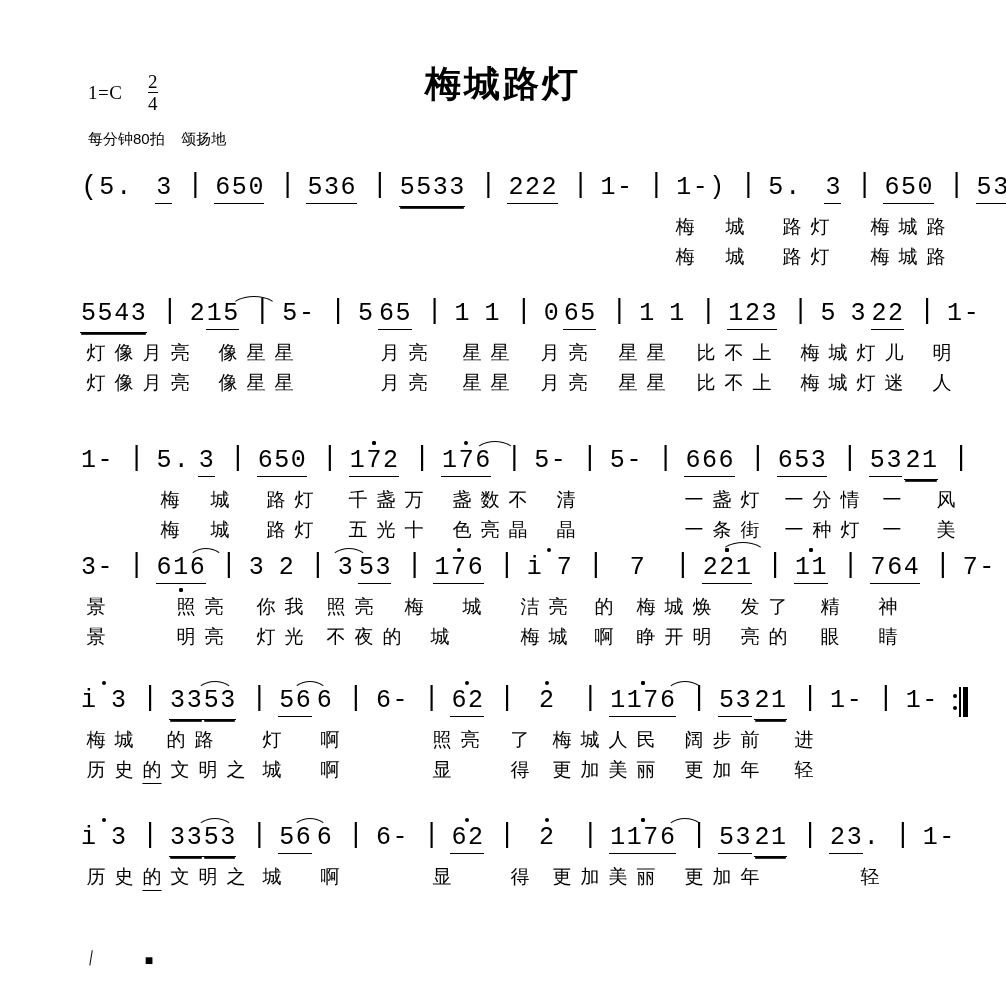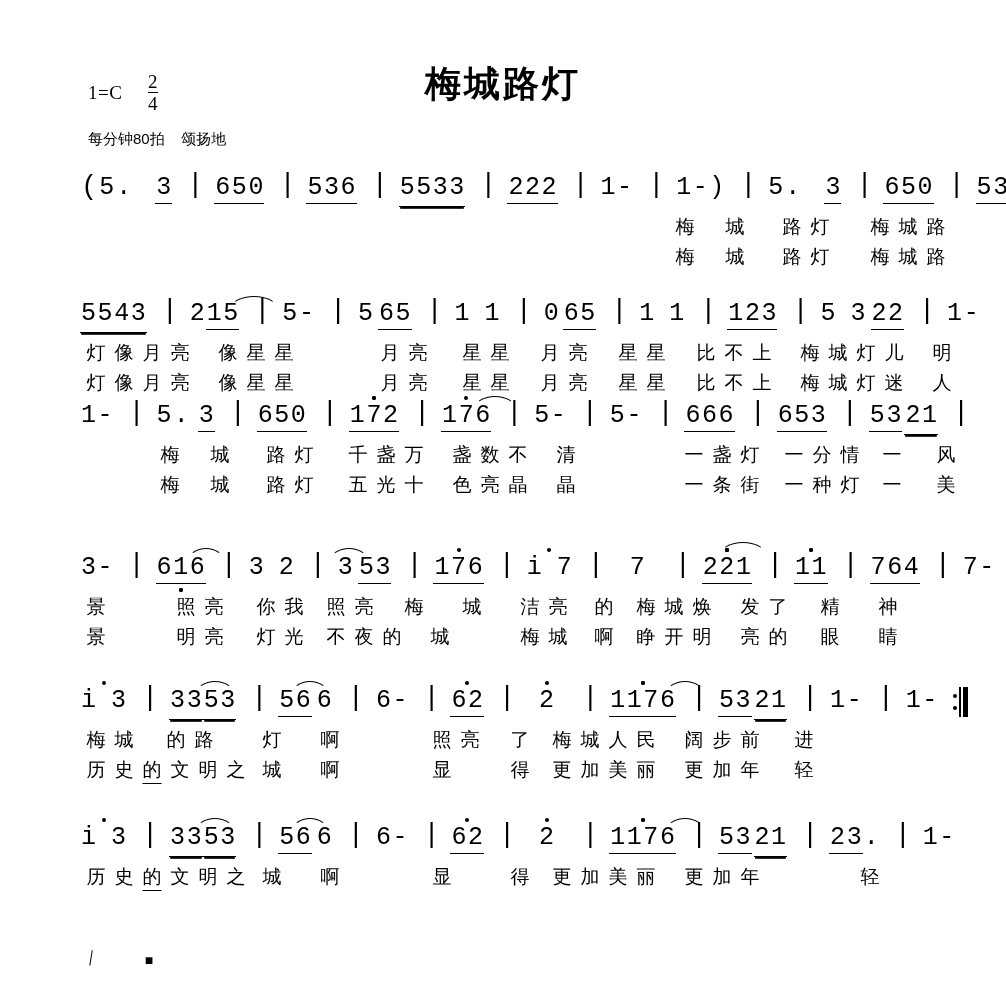--- a/index.html
+++ b/index.html
@@ -222,21 +222,21 @@
       <span class="ly" style="left:654px;">不</span>
       <span class="ly" style="left:682px;">上</span>
       <span class="ly" style="left:730px;">梅</span>
       <span class="ly" style="left:758px;">城</span>
       <span class="ly" style="left:786px;">灯</span>
       <span class="ly" style="left:814px;">迷</span>
       <span class="ly" style="left:862px;">人</span>
     </div>
   </div>
 
-  <div class="system" style="top:400px;">
+  <div class="system" style="top:445px;">
     <div class="notes">
       <span class="note">1 -</span>
       <span class="bar">|</span>
       <span class="note">5</span><span class="note">.</span><span class="note u1" style="margin-left:8px;">3</span>
       <span class="bar">|</span>
       <span class="note u1">6 5 0</span>
       <span class="bar">|</span>
       <span class="note u1"><span class="oct-up">1</span> 7 <span class="oct-up">2</span></span>
       <span class="bar">|</span>
       <span class="note u1"><span class="oct-up">1</span> 7 6</span>

